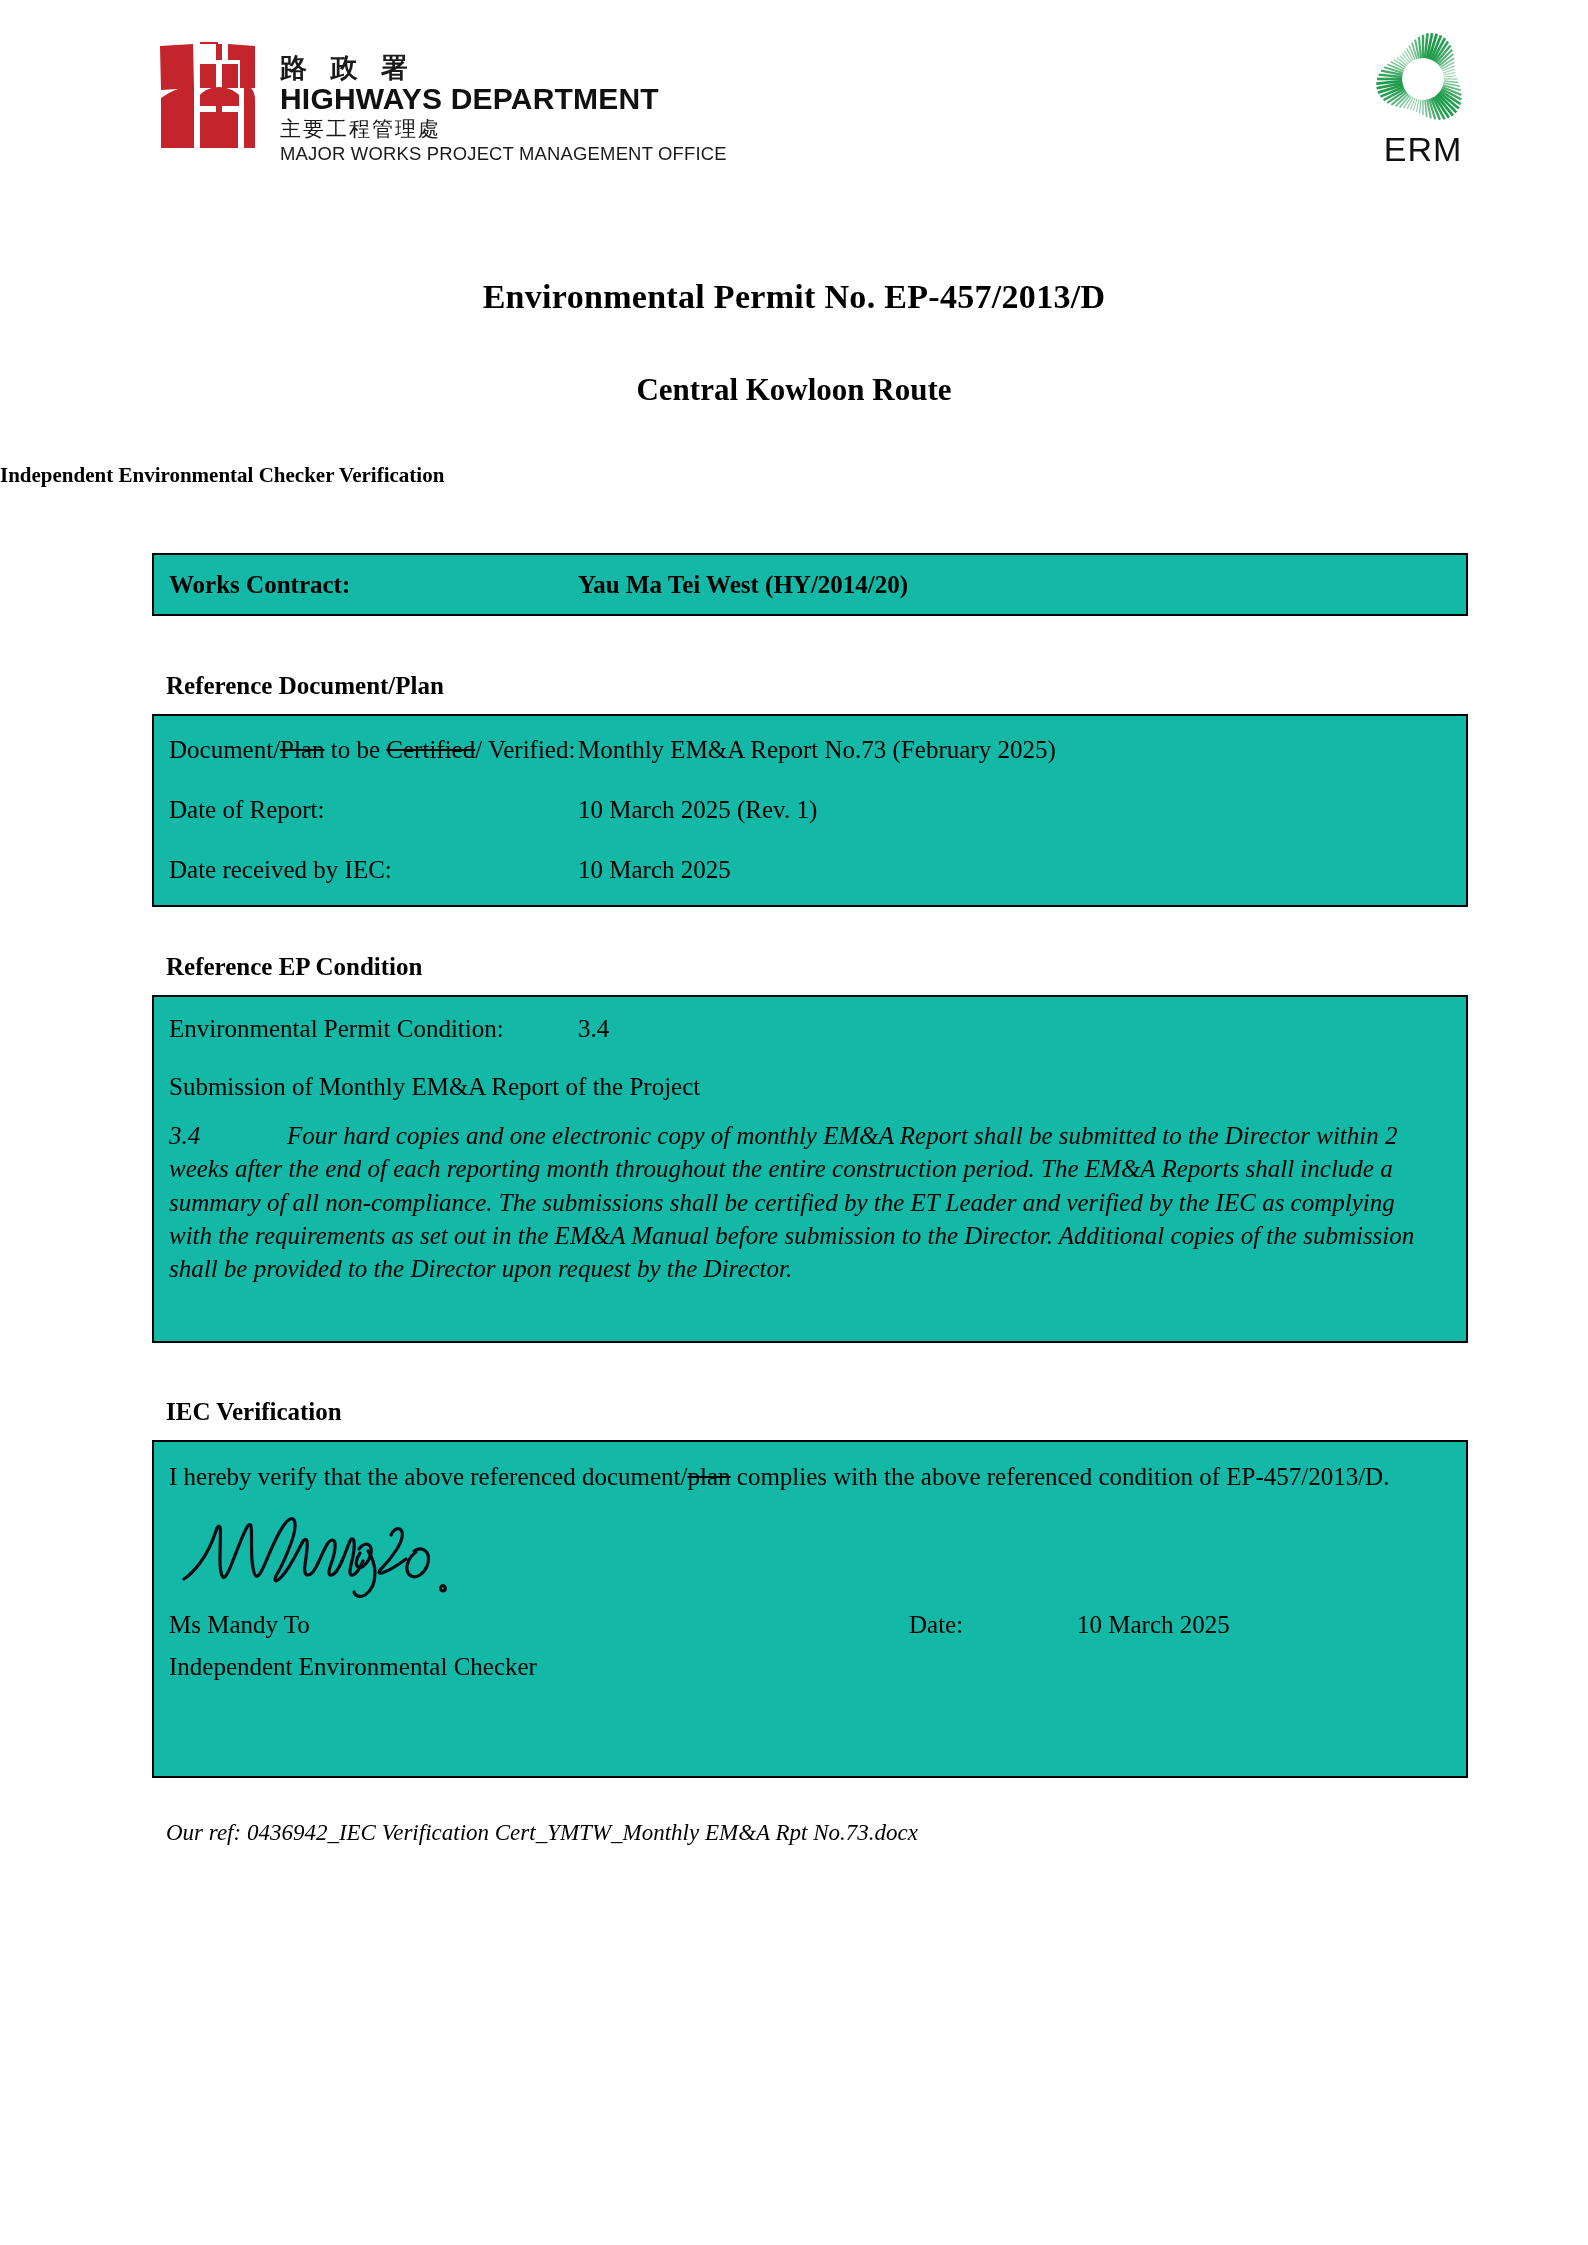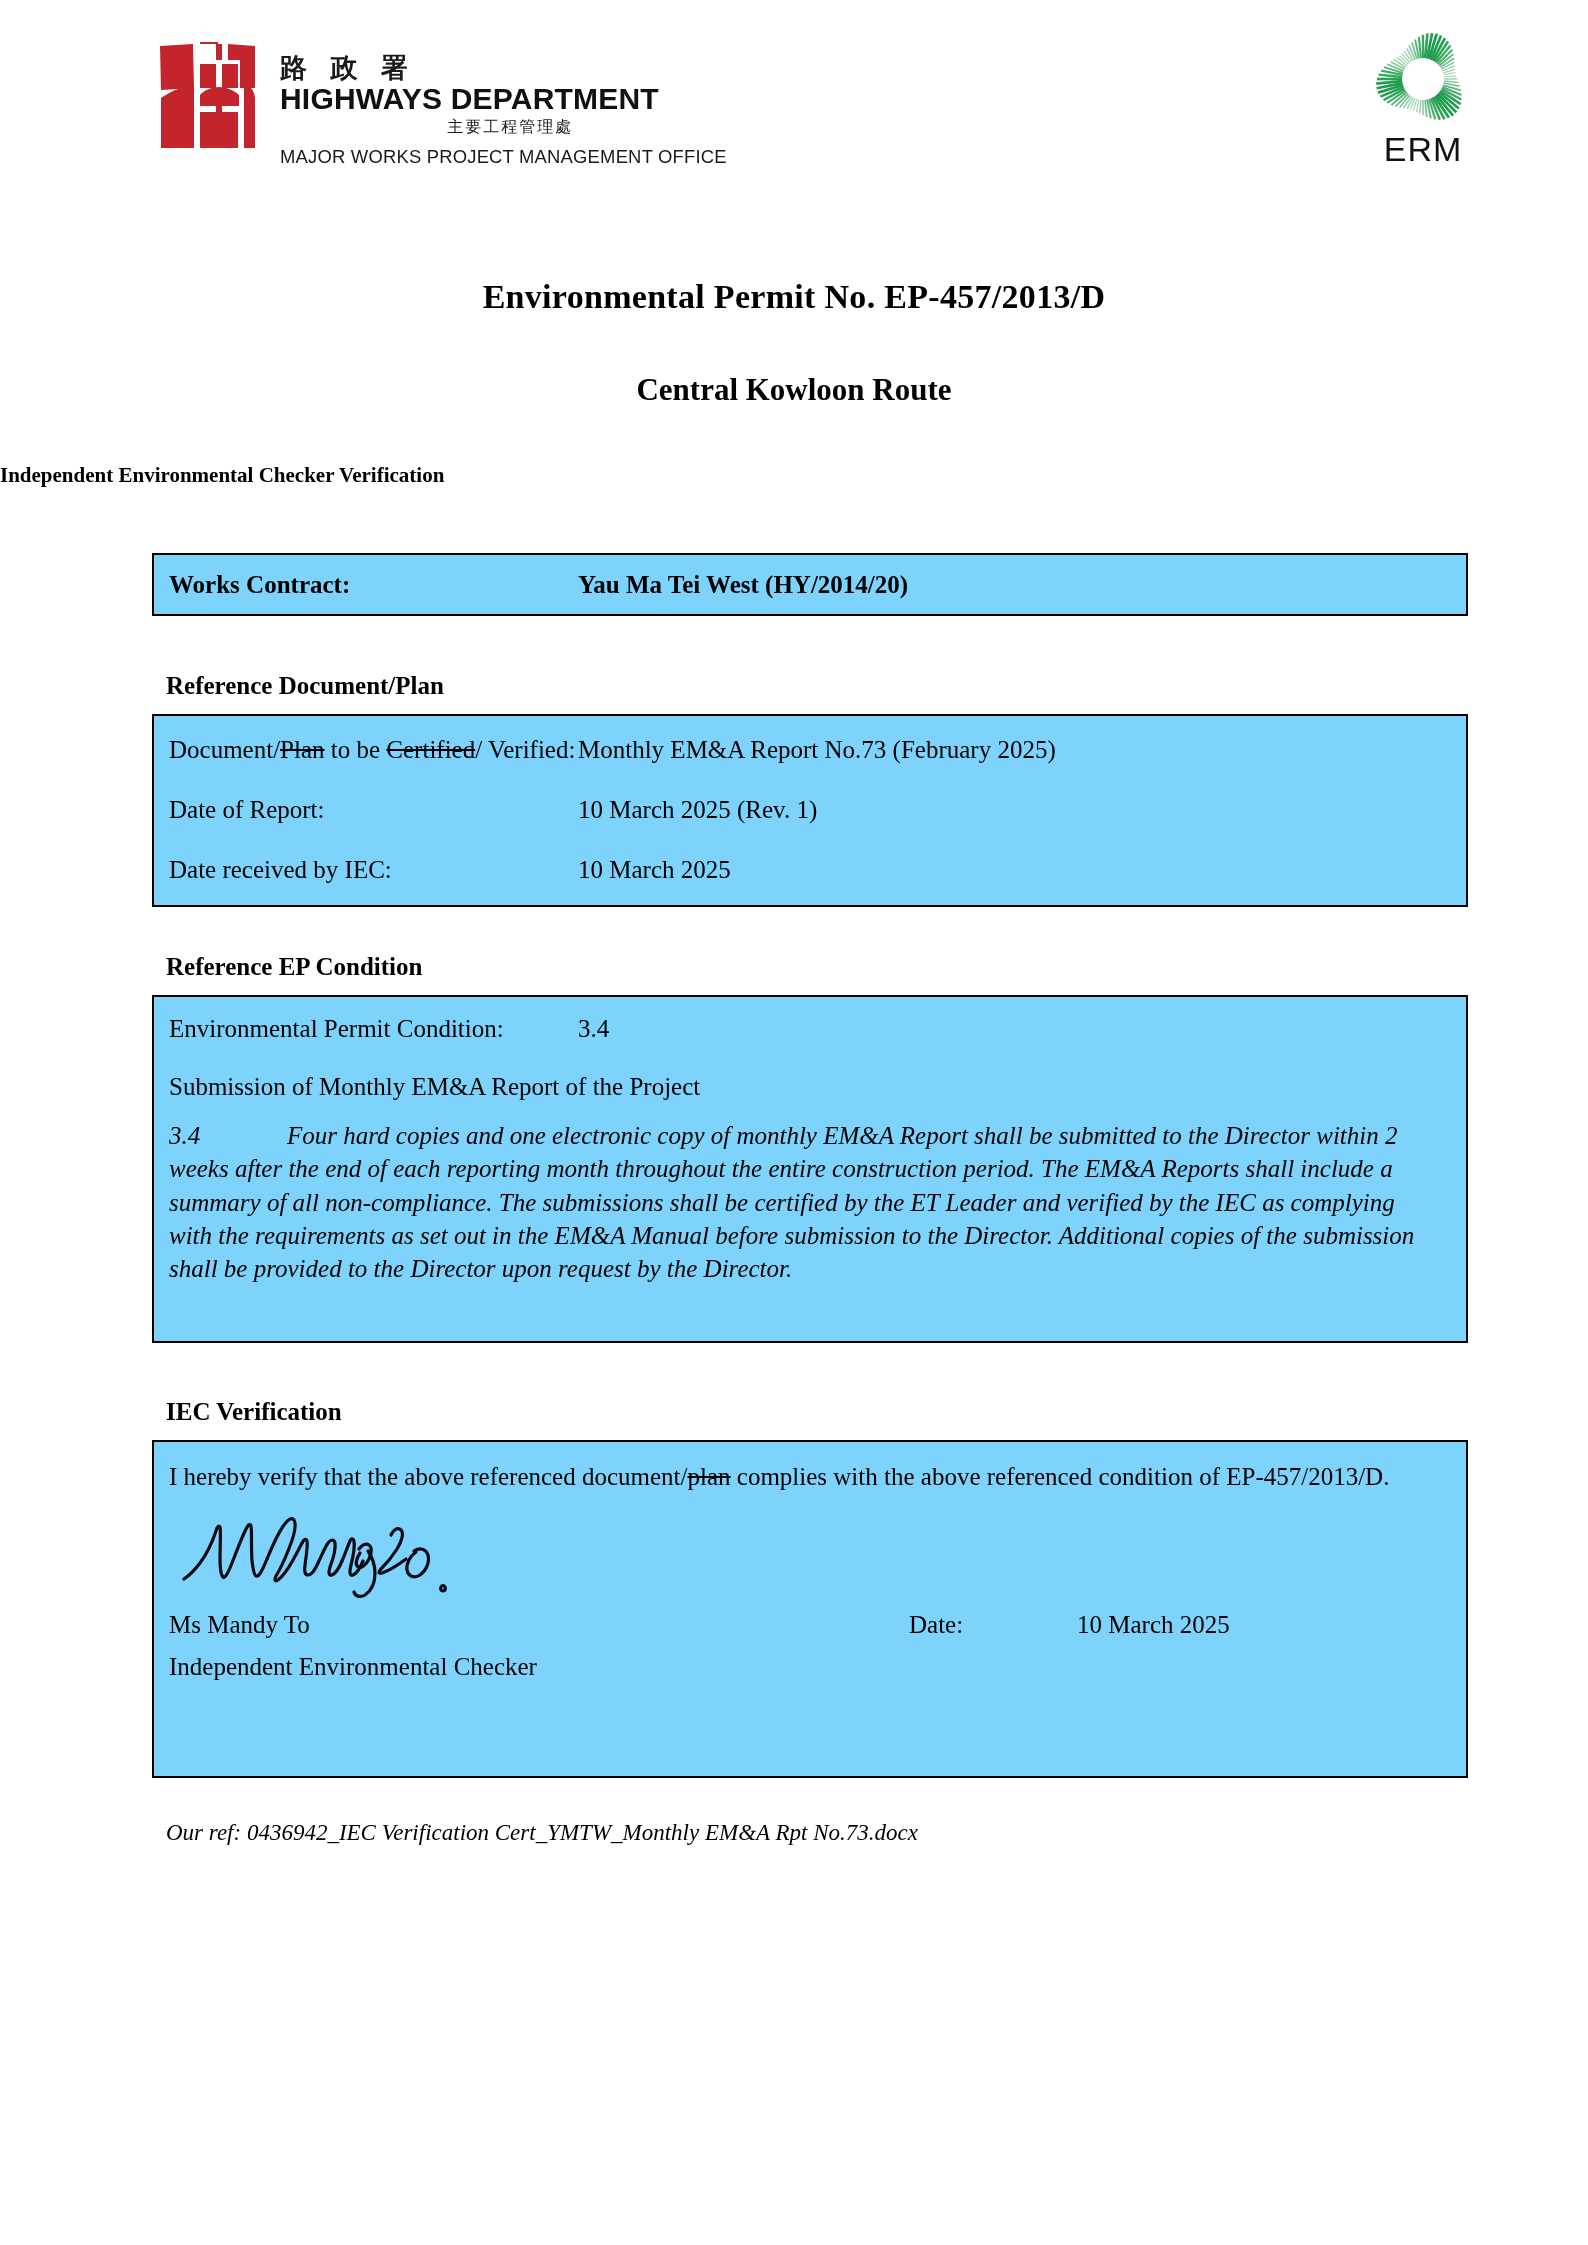--- a/index.html
+++ b/index.html
@@ -53,26 +53,25 @@
   }
   .hd-en1 {
     font-size: 30px;
     font-weight: bold;
     letter-spacing: 0.2px;
     color: #111111;
     margin-bottom: 5px;
     white-space: nowrap;
   }
   .hd-cn2 {
-    font-size: 16px;
+    font-size: 21px;
     letter-spacing: 2px;
     color: #1a1a1a;
-    margin-bottom: 12px;
+    margin-bottom: 4px;
     font-family: "DejaVu Sans", "Liberation Sans", sans-serif;
-    text-align: center;
   }
   .hd-en2 {
     font-size: 19px;
     letter-spacing: 0.2px;
     color: #1a1a1a;
     white-space: nowrap;
     transform: scaleX(0.97);
     transform-origin: left center;
   }
 
@@ -127,21 +126,21 @@
     font-weight: bold;
   }
 
   
   .box {
     position: absolute;
     left: 152px;
     width: 1316px;
     border: 2px solid #000000;
     box-sizing: border-box;
-    background: #7dd3fc;
+    background: #14b8a6;
   }
   .section-label {
     position: absolute;
     left: 166px;
     font-size: 25px;
     font-weight: bold;
   }
 
   .row {
     display: flex;

